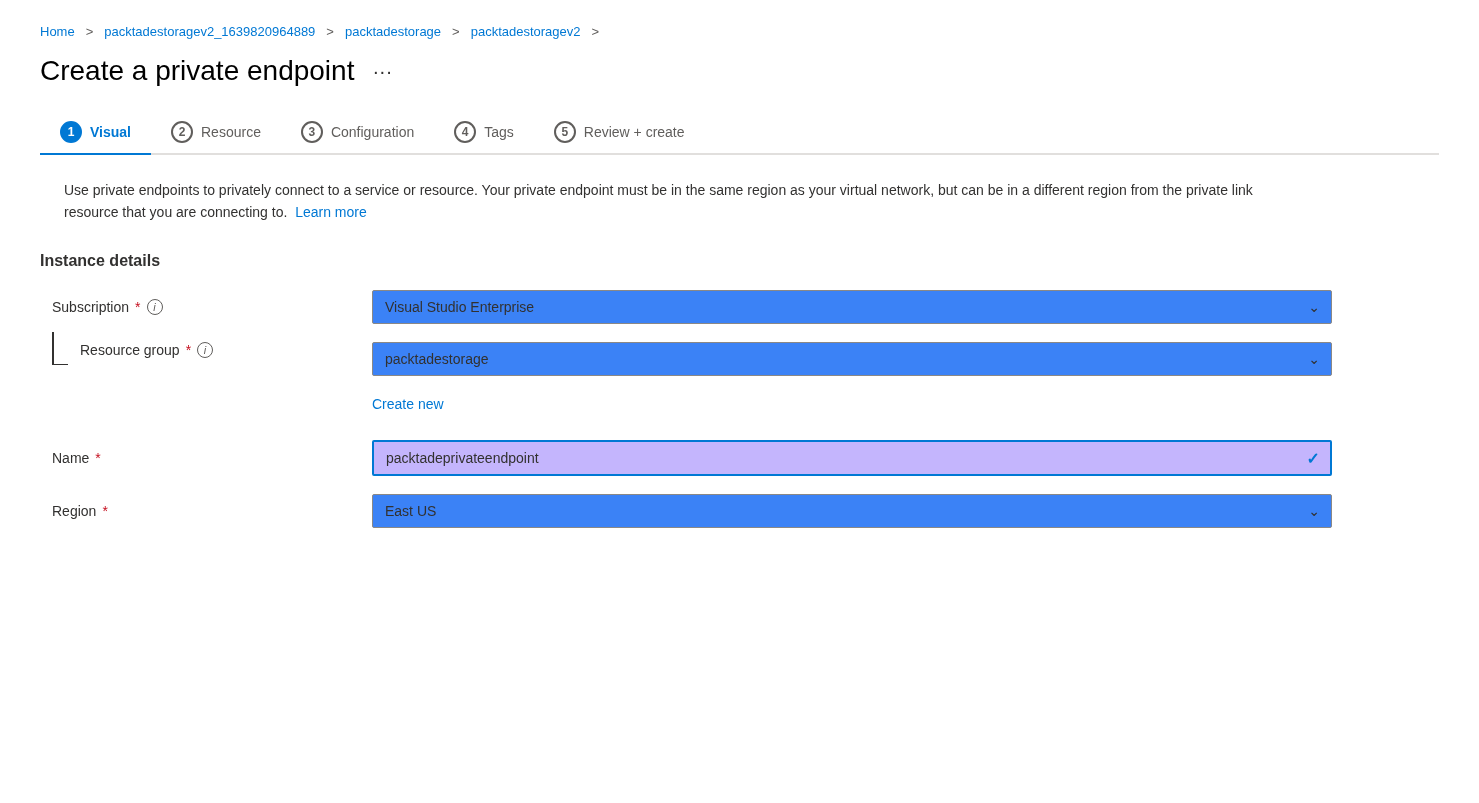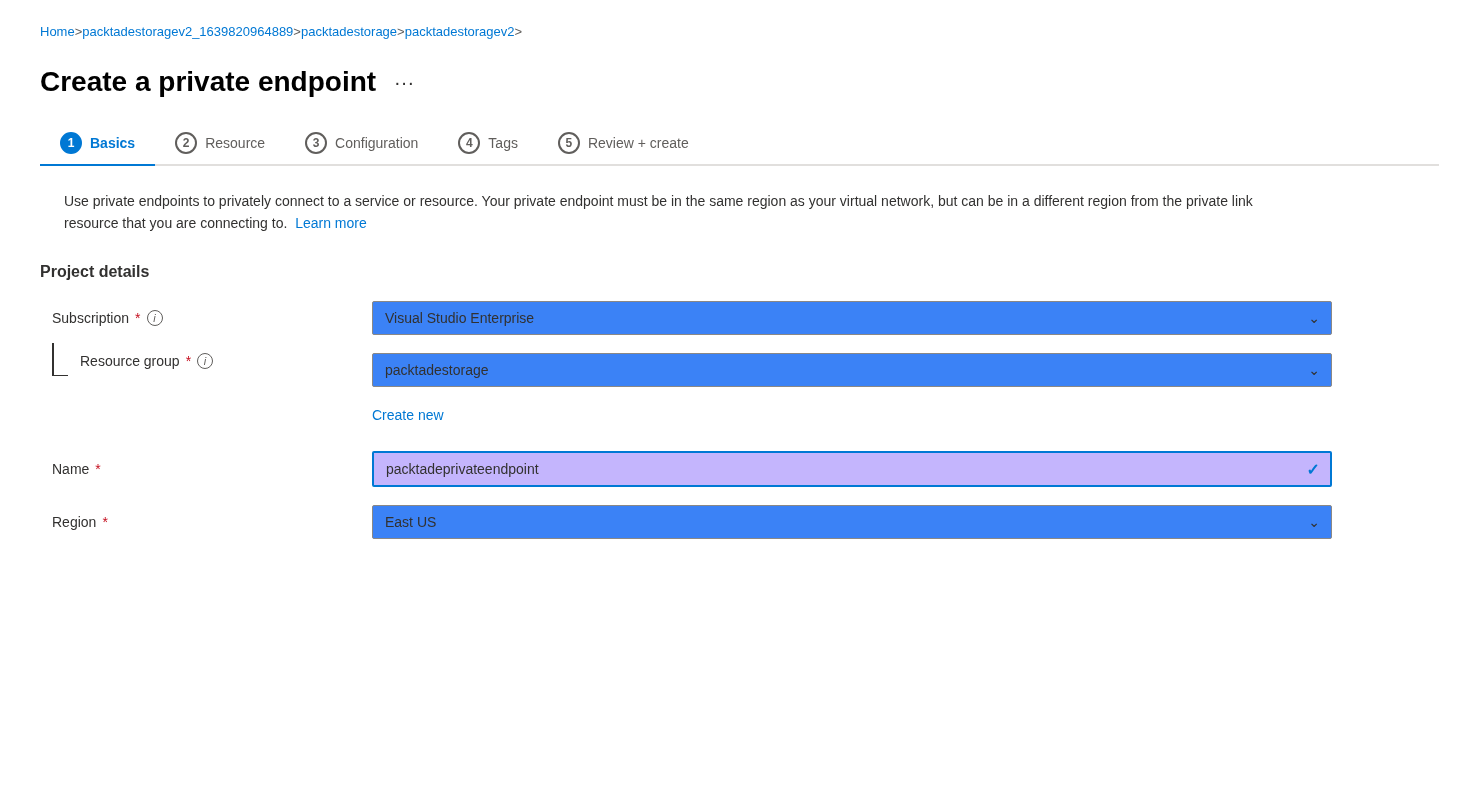--- a/index.html
+++ b/index.html
@@ -6,44 +6,44 @@
     body {
       font-family: 'Segoe UI', -apple-system, BlinkMacSystemFont, sans-serif;
       font-size: 14px;
       color: #323130;
       background: #fff;
       padding: 24px 40px;
     }
     .breadcrumb {
       display: flex;
       align-items: flex-start;
-      gap: 0;
+      gap: 11px;
       font-size: 13px;
       color: #0078d4;
-      margin-bottom: 27px;
+      margin-bottom: 16px;
       flex-wrap: wrap;
     }
     .breadcrumb a {
       color: #0078d4;
       text-decoration: none;
       cursor: pointer;
     }
     .breadcrumb .sep {
       color: #605e5c;
       font-size: 13px;
     }
     .page-title-row {
       display: flex;
       align-items: center;
       gap: 12px;
       margin-bottom: 24px;
     }
     .page-title {
       font-size: 28px;
-      font-weight: 700;
+      font-weight: 400;
       color: #000;
     }
     .ellipsis-btn {
       background: none;
       border: none;
       cursor: pointer;
       font-size: 20px;
       color: #323130;
       padding: 2px 6px;
       border-radius: 2px;
@@ -239,21 +239,21 @@
 </nav>
 
 <div class="page-title-row">
   <h1 class="page-title">Create a private endpoint</h1>
   <button class="ellipsis-btn">···</button>
 </div>
 
 <div class="tabs">
   <div class="tab active">
     <div class="tab-circle">1</div>
-    <span>Basics</span>
+    <span>Visual</span>
   </div>
   <div class="tab">
     <div class="tab-circle">2</div>
     <span>Resource</span>
   </div>
   <div class="tab">
     <div class="tab-circle">3</div>
     <span>Configuration</span>
   </div>
   <div class="tab">
@@ -265,21 +265,21 @@
     <span>Review + create</span>
   </div>
 </div>
 
 <p class="description">
   <span>Use private endpoints to privately connect to a service or resource. Your private endpoint must be in the same region as your virtual network, but can be in a different region from the private link resource that you are connecting to.&nbsp;</span>
   <a>Learn more</a>
 </p>
 
 <div class="form-section">
-  <div class="section-title">Project details</div>
+  <div class="section-title">Instance details</div>
 
   <div class="form-row">
     <div class="form-label-col">
       <span>Subscription</span>
       <span class="required-star">*</span>
       <span class="info-icon">i</span>
     </div>
     <div class="form-control-col">
       <div class="select-wrapper">
         <select class="form-select">

